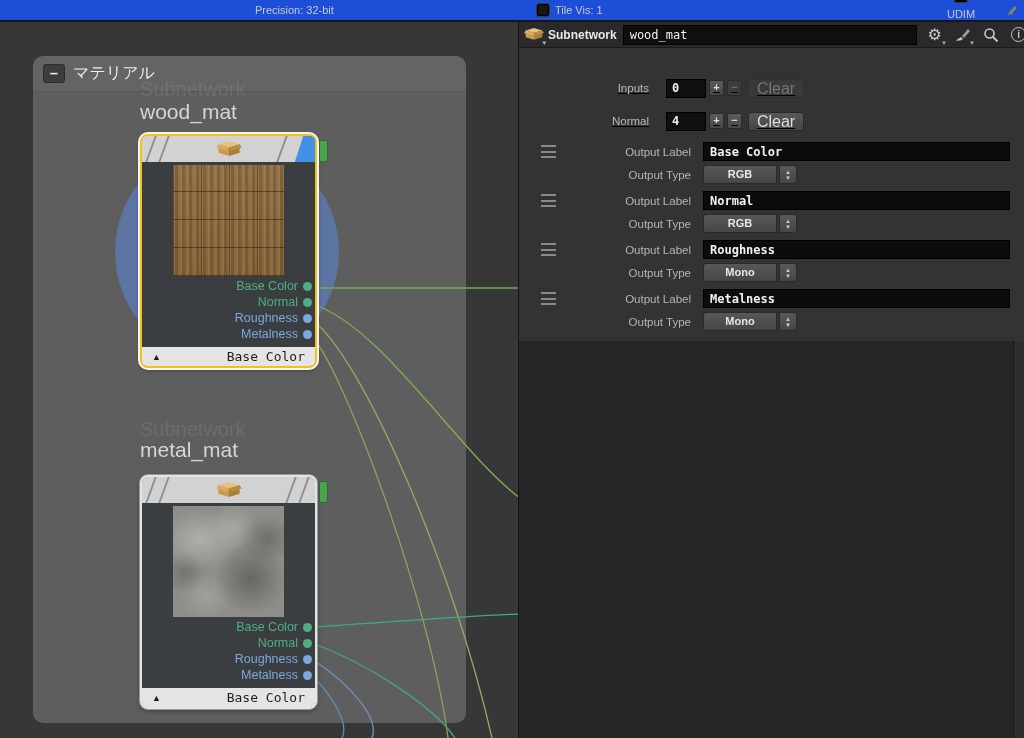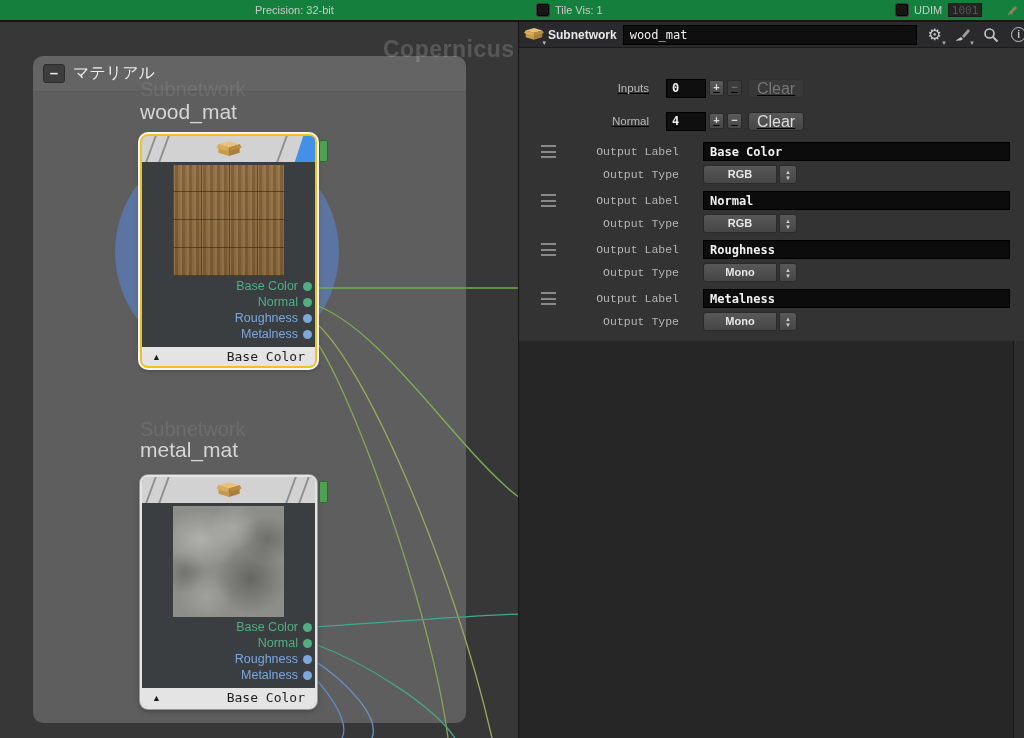--- a/index.html
+++ b/index.html
@@ -1,21 +1,21 @@
 <!DOCTYPE html>
 <html><head>
 <meta charset="utf-8">
 <style>
   * { margin:0; padding:0; box-sizing:border-box; }
   html,body { width:1024px; height:738px; overflow:hidden; background:#363636;
     font-family:"Liberation Sans", sans-serif; -webkit-font-smoothing:antialiased; }
 
   
   .topbar { position:absolute; left:0; top:0; width:1024px; height:22px;
-    background:#15803d; border-bottom:2px solid #161616; }
+    background:#1d4ed8; border-bottom:2px solid #161616; }
   .topbar .item { position:absolute; top:0; height:20px; display:flex; align-items:center;
     color:#c9c9c9; font-size:11px; gap:6px; }
   .cbx { width:12px; height:12px; background:#161616; border:1px solid #000;
     box-shadow:0 0 0 1px #3a3a3a; border-radius:2px; }
   .udim-val { width:34px; height:14px; background:#242424; border:1px solid #1a1a1a;
     color:#555; font-family:"DejaVu Sans Mono", monospace; font-size:11px; text-align:center; }
   .pin { width:14px; height:14px; }
 
   
   .network { position:absolute; left:0; top:22px; width:518px; height:716px;
@@ -109,21 +109,21 @@
     text-align:center; line-height:17px; }
   .clearbtn.enabled { background:linear-gradient(#575757,#464646); border:1px solid #282828; color:#dedede; }
   .clearbtn.disabled { background:#393939; border:1px solid #303030; color:#767676; }
 
   .pgroup { position:relative; margin-top:7px; }
   .handle { position:absolute; left:22px; top:3px; width:15px; height:13px;
     border-top:2px solid #8a8a8a; border-bottom:2px solid #8a8a8a; }
   .handle::after { content:""; position:absolute; left:0; right:0; top:4px; height:2px; background:#8a8a8a; }
   .grow { height:19px; display:flex; align-items:center; }
   .grow + .grow { margin-top:4px; }
-  .glabel { flex:0 0 184px; text-align:right; padding-right:24px; color:#b5b5b5; font-size:11.5px;font-family:Liberation Mono, monospace; }
+  .glabel { flex:0 0 184px; text-align:right; padding-right:12px; color:#b5b5b5; font-size:11.5px; }
   .gfield { flex:1; height:19px; margin-right:14px; background:#0c0c0c; border:1px solid #000;
     color:#f2f2f2; font-family:"DejaVu Sans Mono", monospace; font-size:12px; font-weight:bold;
     padding:0 6px; }
   .dropdown { width:74px; height:19px; background:linear-gradient(#585858,#464646);
     border:1px solid #2a2a2a; border-radius:3px 0 0 3px; color:#e6e6e6; font-size:11px;
     font-weight:bold; text-align:center; line-height:17px; }
   .spinner { width:18px; height:19px; margin-left:2px; background:linear-gradient(#585858,#464646);
     border:1px solid #2a2a2a; border-radius:0 3px 3px 0; display:flex; flex-direction:column;
     align-items:center; justify-content:center; color:#ccc; font-size:6px; line-height:6px; }
 
@@ -143,21 +143,21 @@
 <body>
 
 <div class="topbar">
   <div class="item" style="left:255px;">
     <span>Precision: 32-bit</span>
   </div>
   <div class="item" style="left:537px;">
     <span class="cbx"></span>
     <span>Tile Vis: 1</span>
   </div>
-  <div class="item" style="left:896px;">
+  <div class="item" style="left:944px;flex-direction:column;">
     <span class="cbx"></span>
     <span>UDIM</span>
     <input class="udim-val" readonly="" value="1001" style="">
   </div>
   <div class="item" style="left:1006px;">
     <svg class="pin" viewBox="0 0 14 14">
         <path d="M3 9 L9 3 L11 5 L7 9 L6 12 Z" fill="#8f8455"></path>
         <path d="M2 12 L5 9" stroke="#8f8455" stroke-width="1.3"></path>
       </svg>
   </div>
@@ -165,21 +165,20 @@
 
 <div class="network">
 
   <div class="matbox">
     <div class="matbox-titlebar">
       <div class="collapse-btn">–</div>
       <div class="matbox-title">マテリアル</div>
     </div>
   </div>
 
-  <div class="watermark">Copernicus</div>
 
   <div class="ghost-label" style="left:140px; top:56px;">Subnetwork</div>
   <div class="node-name" style="left:140px; top:78px;">wood_mat</div>
 
   <div class="ghost-label" style="left:140px; top:396px;">Subnetwork</div>
   <div class="node-name" style="left:140px; top:416px;">metal_mat</div>
 
   <div class="halo"></div>
 
   <svg class="wires" id="wires">

